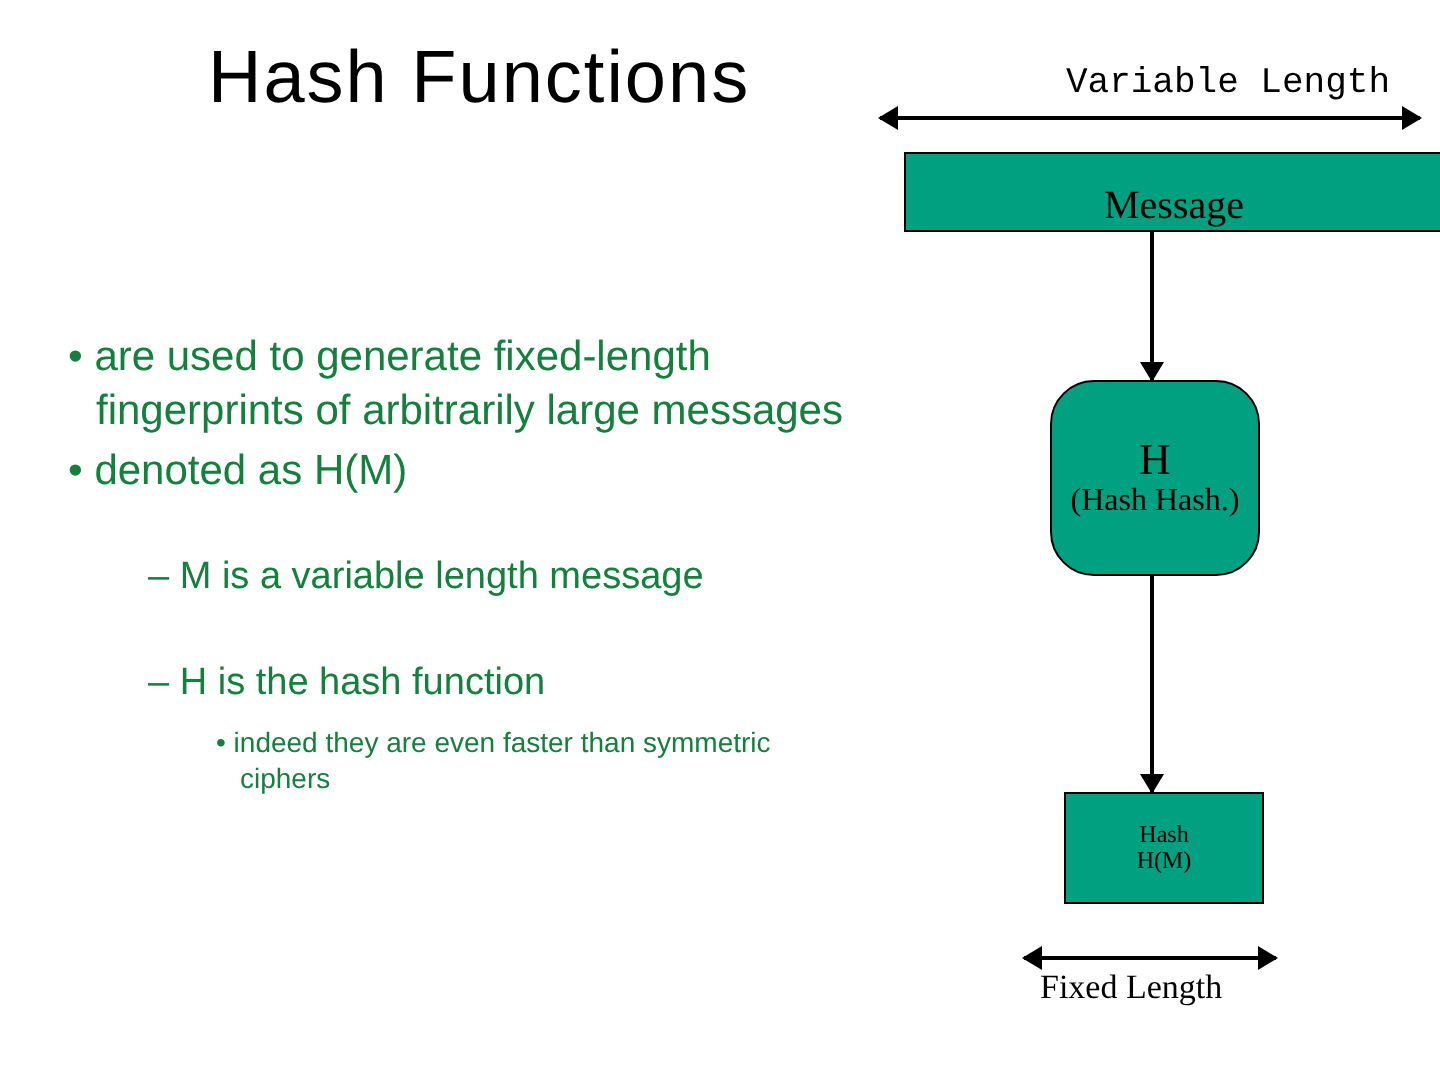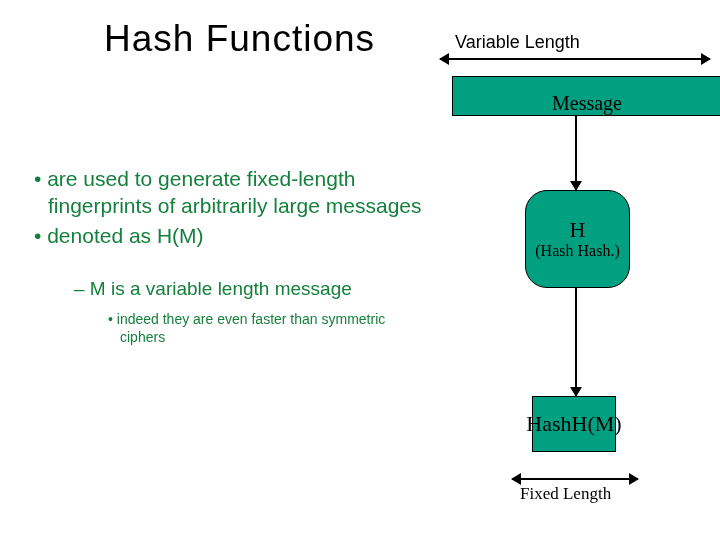--- a/index.html
+++ b/index.html
@@ -60,22 +60,22 @@
   .diagram {
     position: absolute;
     left: 440px; top: 32px;
     width: 270px; height: 470px;
   }
   .var-len {
     position: absolute;
     left: 15px; top: 0;
     width: 240px;
     font-size: 18px;
-    text-align: left;
-    font-family: Liberation Sans, sans-serif;
+    text-align: right;
+    font-family: Liberation Mono, monospace;
   }
   .dbl-arrow {
     position: absolute;
     height: 2px;
     background: #000;
   }
   .dbl-arrow::before, .dbl-arrow::after {
     content: "";
     position: absolute;
     top: -5px;
@@ -126,26 +126,26 @@
     display: flex; flex-direction: column;
     align-items: center; justify-content: center;
     line-height: 1.1;
   }
   .hash-fn-h { font-size: 22px; }
   .hash-fn-sub { font-size: 16px; }
 
   .hash-out {
     position: absolute;
     left: 92px; top: 364px;
-    width: 84px; height: 56px;
+    width: 100px; height: 56px;
     background: #00a080;
     border: 1px solid #000;
     font-family: "Times New Roman", serif;
-    font-size: 22px;
-    display: flex; flex-direction: row;
+    font-size: 12px;
+    display: flex; flex-direction: column;
     align-items: center; justify-content: center;
     line-height: 1.1;
   }
   .fixed-len {
     position: absolute;
     left: 80px; top: 452px;
     width: 110px;
     font-size: 17px;
     font-family: "Times New Roman", serif;
   }
@@ -153,20 +153,21 @@
 </head>
 <body>
 
 <div class="title">Hash Functions</div>
 
 <div class="text-col">
   <div class="bullet-l1">are used to generate fixed-length fingerprints of arbitrarily large messages</div>
   <div class="bullet-l1">denoted as H(M)</div>
   <div class="sub-list">
     <div class="bullet-l2">M is a variable length message</div>
+    <div class="bullet-l2">H is the hash function</div>
     <div class="sub-sub">
       <div class="bullet-l3">indeed they are even faster than symmetric ciphers</div>
     </div>
   </div>
 </div>
 
 <div class="diagram">
   <div class="var-len">Variable Length</div>
   <div class="dbl-arrow arr-varlen"></div>
 

